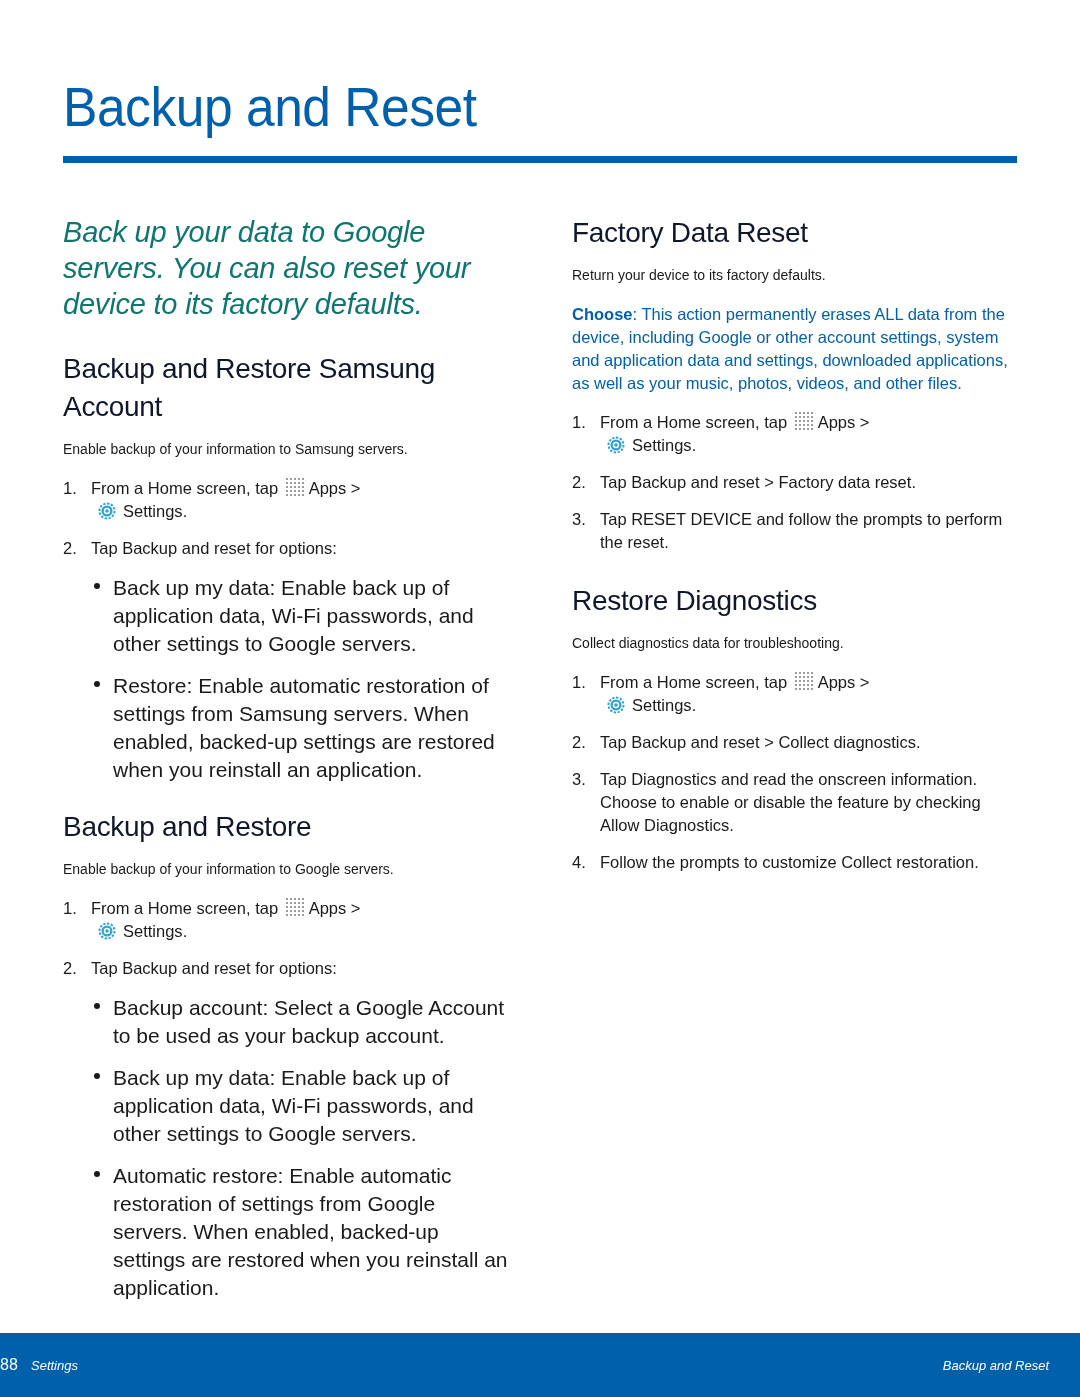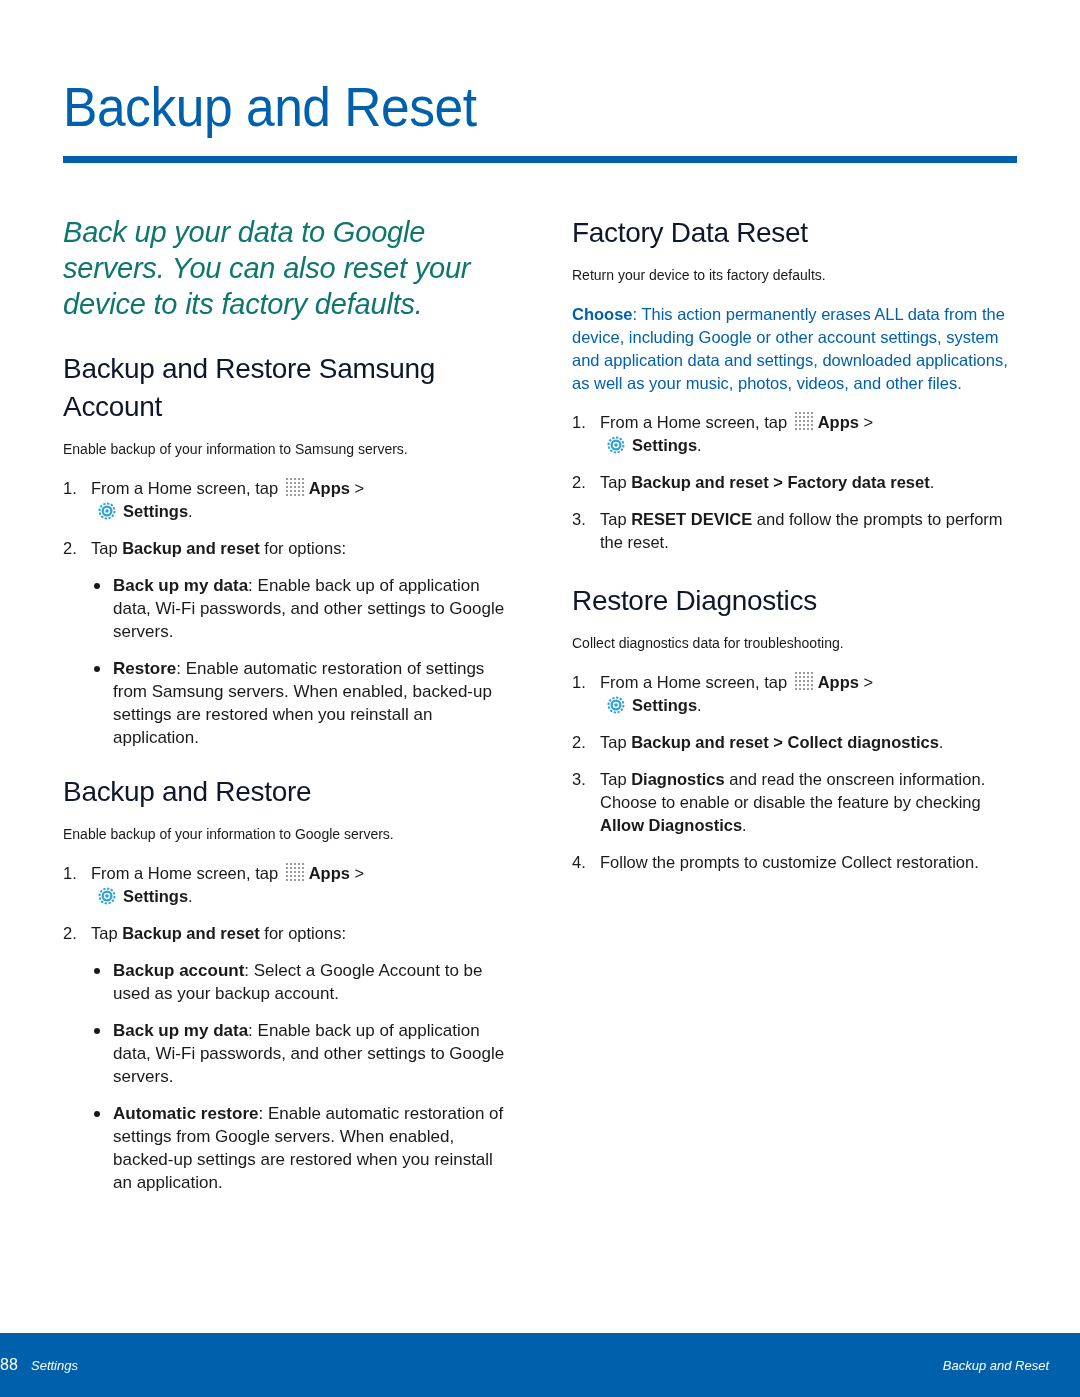--- a/index.html
+++ b/index.html
@@ -11,23 +11,23 @@
   .col-left { left: 63px; top: 214px; width: 450px; }
   .col-right { left: 572px; top: 214px; width: 450px; }
   .intro { font-style: italic; color: #0f766e; font-size: 29px; line-height: 36px; margin-bottom: 28px; letter-spacing: -0.2px; }
   h2 { font-weight: normal; color: #0f172a; font-size: 28px; line-height: 38px; margin-bottom: 12px; letter-spacing: -0.3px; }
   p.body { font-size: 14px; line-height: 23px; margin-bottom: 16px; }
   p.warning { font-size: 16.5px; line-height: 23px; color: #0060ac; margin-bottom: 16px; }
   p.warning b { font-weight: bold; }
   ol.steps { list-style: none; }
   ol.steps > li { position: relative; padding-left: 28px; font-size: 16.5px; line-height: 23px; margin-bottom: 14px; }
   ol.steps > li > .num { position: absolute; left: 0; top: 0; }
-  b { font-weight: bold; }
+  b { font-weight: normal; }
   ul.bullets { list-style: none; margin-top: 14px; }
-  ul.bullets > li { position: relative; padding-left: 22px; font-size: 17px; line-height: 23px; margin-bottom: 14px; }
+  ul.bullets > li { position: relative; padding-left: 22px; font-size: 21px; line-height: 28px; margin-bottom: 14px; }
   ul.bullets > li::before { content: ""; position: absolute; left: 3px; top: 9px; width: 6px; height: 6px; border-radius: 50%; background: #1a1a1a; }
   .apps-icon { display: inline-block; width: 20px; height: 20px; vertical-align: -3px; margin: 0 4px 0 2px;
     background-image: radial-gradient(#9b9b9b 1.3px, transparent 1.5px); background-size: 4px 4px; }
   .settings-icon { display: inline-block; width: 20px; height: 20px; vertical-align: -4px; margin-right: 6px; margin-left: 6px; position: relative; }
   .settings-icon svg { width: 20px; height: 20px; }
   .footer { position: absolute; left: 0; top: 1333px; width: 1080px; height: 64px; background: #0060ac; color: #ffffff; }
   .footer-left { position: absolute; left: 31px; top: 25px; font-style: italic; font-size: 13px; }
   .footer-center { position: absolute; left: 0; width: 1080px; top: 23px; text-align: left; font-size: 16px; }
   .footer-right { position: absolute; right: 31px; top: 25px; font-style: italic; font-size: 13px; }
 </style>

